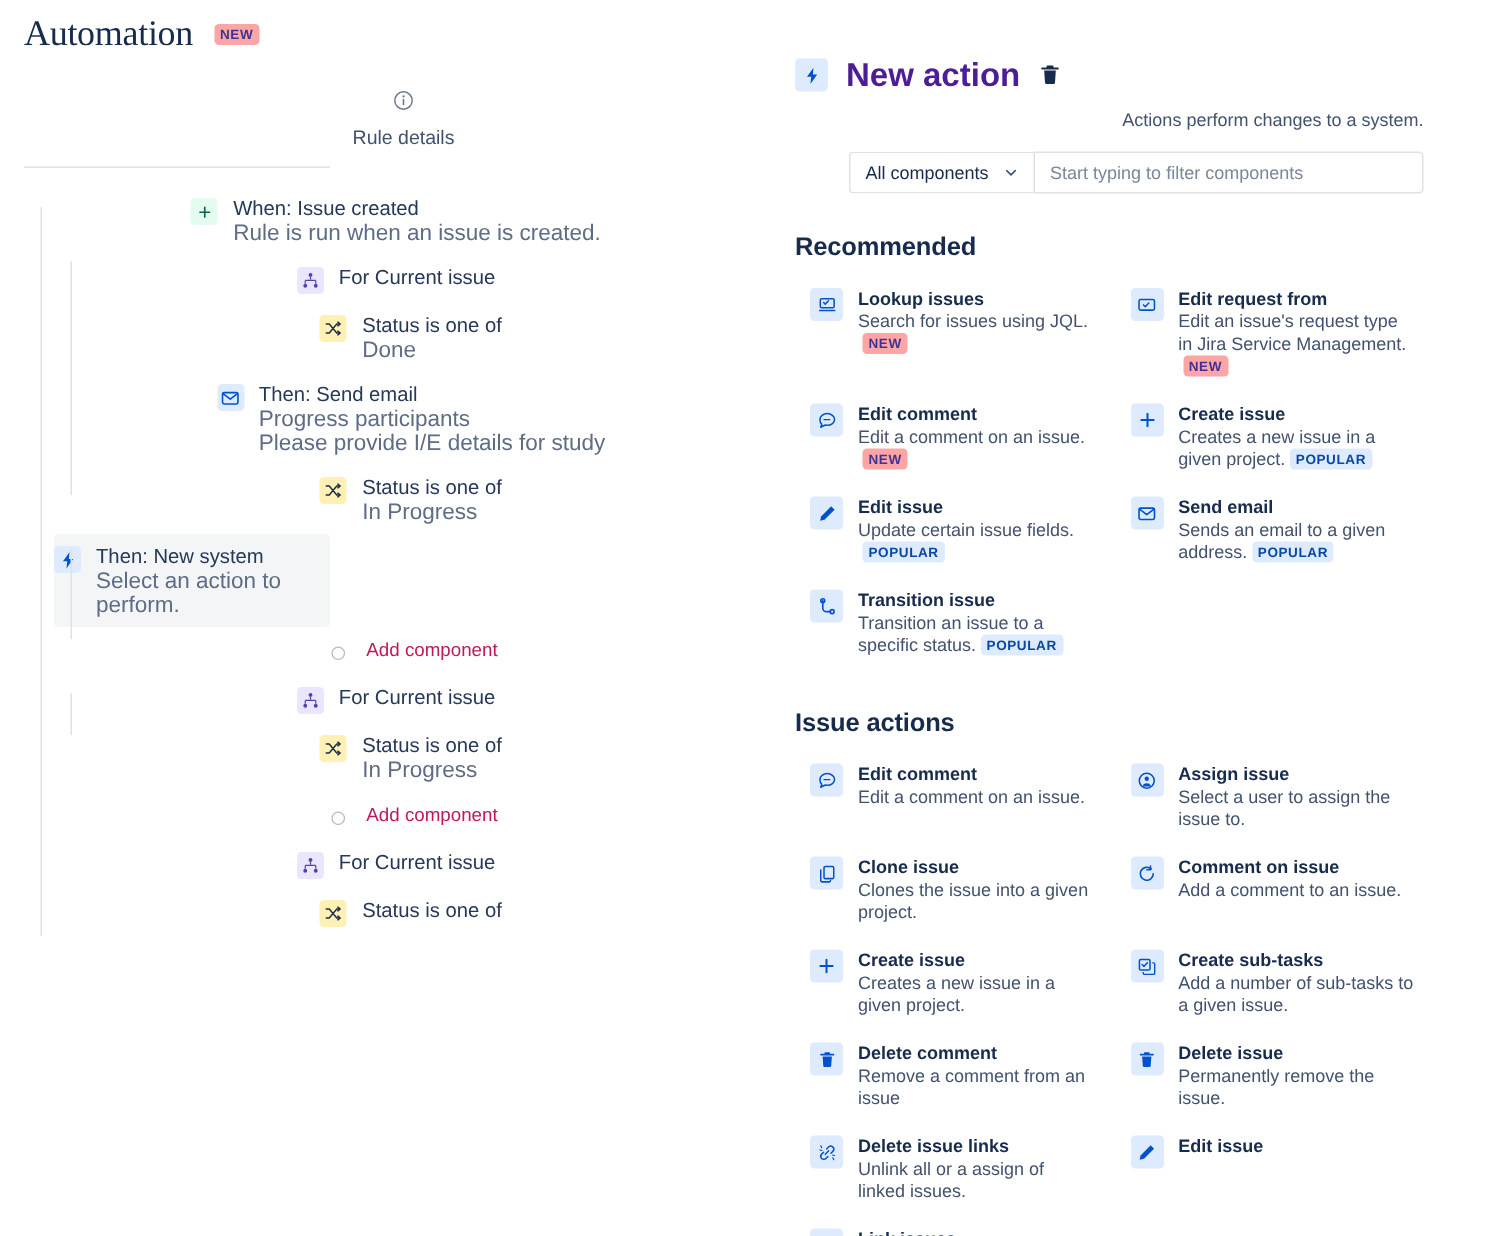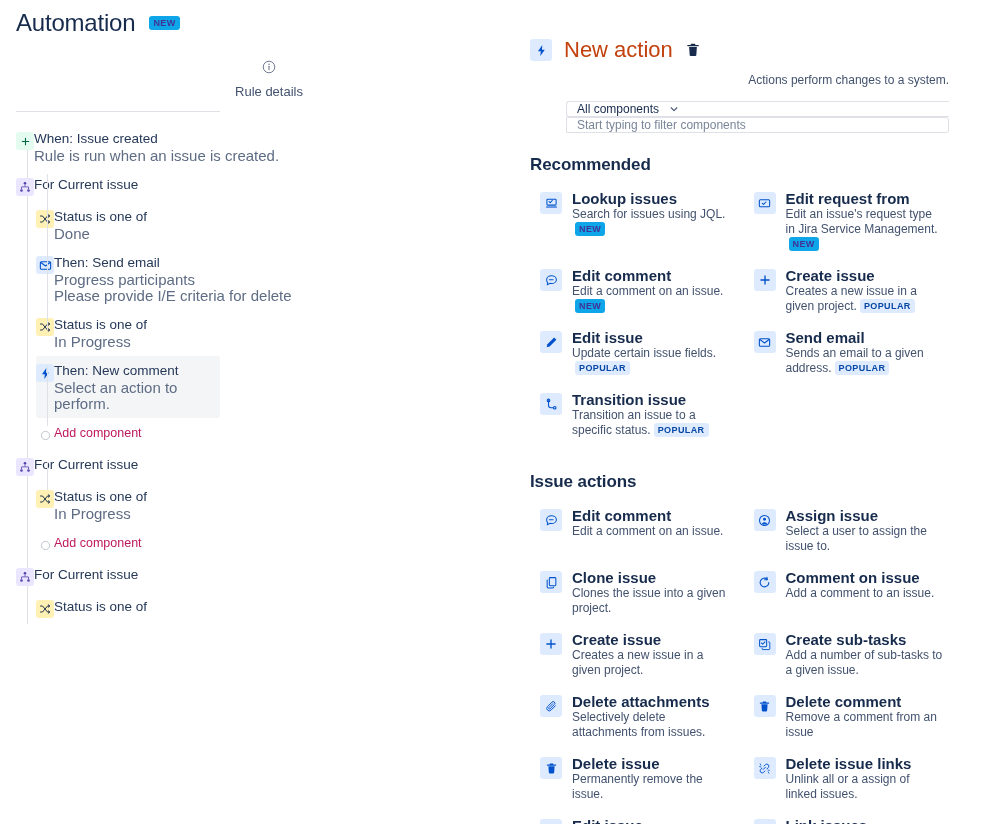--- a/index.html
+++ b/index.html
@@ -26,32 +26,33 @@
     display: flex; align-items: center;
     padding: 8px 0 0 16px;
     gap: 14px;
   }
   .page-title {
     font-size: 24px;
     font-weight: 400;
     color: #172b4d;
     letter-spacing: -0.2px;
     line-height: 30px;
+    font-family: Liberation Serif, serif;
   }
   .badge {
     display: inline-block;
     font-size: 9px;
     font-weight: bold;
     letter-spacing: 0.4px;
     padding: 2px 4px 1px 4px;
     border-radius: 3px;
     vertical-align: middle;
     line-height: 11px;
   }
-  .badge-new { background: #0ea5e9; color: #403294; }
+  .badge-new { background: #fca5a5; color: #403294; }
   .badge-popular { background: #deebff; color: #0747a6; }
 
   .rule-details-row {
     display: flex; align-items: center; gap: 10px;
     padding: 10px 0 12px 18px;
     margin-top: 12px;
     flex-direction: column;
   }
   .rule-details-label { font-size: 13px; color: #42526e; }
   .info-icon { width: 14px; height: 14px; flex: none; }
@@ -63,21 +64,23 @@
   
   .tree { position: relative; padding-top: 12px; }
   .trunk {
     position: absolute;
     left: 27px; top: 26px; bottom: 0;
     width: 1px; background: #dfe1e6;
   }
   .node {
     position: relative;
     display: flex;
+    gap: 10px;
     padding: 6px 8px 6px 0;
+    justify-content: center;
   }
   .node-indent-0 { margin-left: 16px; }
   .node-indent-1 { margin-left: 36px; }
   .branchline {
     position: absolute;
     left: 47px;
     width: 1px;
     background: #dfe1e6;
   }
   .node-icon {
@@ -114,30 +117,30 @@
     overflow: hidden;
   }
   .panel-title-row { display: flex; align-items: center; gap: 12px; }
   .panel-icon {
     width: 22px; height: 22px; border-radius: 3px;
     background: #deebff; color: #0052cc;
     display: flex; align-items: center; justify-content: center;
     flex: none;
   }
   .panel-title {
-    font-size: 22px; font-weight: 400; color: #c2410c;
+    font-size: 22px; font-weight: 700; color: #4c1d95;
     line-height: 28px;
   }
   .trash-btn { color: #172b4d; cursor: pointer; display: flex; align-items: center; }
   .panel-sub {
     font-size: 12px; color: #42526e;
     margin: 9px 0 0 0; padding-left: 0; text-align: right;
   }
   .filter-row {
-    display: flex; margin: 14px 0 0 36px; height: 28px; flex-direction: column;
+    display: flex; margin: 14px 0 0 36px; height: 28px;
   }
   .select-box {
     display: flex; align-items: center; gap: 10px;
     border: 1px solid #dfe1e6;
     border-right: none;
     border-radius: 3px 0 0 3px;
     background: #fff;
     padding: 0 10px;
     font-size: 12px; color: #172b4d;
     height: 28px;
@@ -175,21 +178,21 @@
     cursor: pointer;
     align-items: flex-start;
   }
   .comp-icon {
     width: 22px; height: 22px; border-radius: 3px;
     background: #deebff; color: #0052cc;
     display: flex; align-items: center; justify-content: center;
     flex: none; margin-top: 1px;
   }
   .comp-name {
-    font-size: 15px; font-weight: bold; color: #172b4d;
+    font-size: 12px; font-weight: bold; color: #172b4d;
     line-height: 16px;
   }
   .comp-desc {
     font-size: 12px; color: #42526e; line-height: 15px;
   }
   .comp-desc .badge { margin-left: 3px; position: relative; top: -1px; }
   svg { display: block; }
 </style>
 </head>
 <body>
@@ -258,21 +261,21 @@
         <div class="node node-indent-1">
           <span class="node-icon ic-action">
             <svg width="13" height="13" viewBox="0 0 24 24">
               <rect x="2.5" y="5" width="19" height="14" rx="2" fill="none" stroke="#0052cc" stroke-width="2"></rect>
               <path d="M3.5 6.5 12 13l8.5-6.5" fill="none" stroke="#0052cc" stroke-width="2" stroke-linecap="round" stroke-linejoin="round"></path>
             </svg>
           </span>
           <div class="node-text">
             <div class="node-title">Then: Send email</div>
             <div class="node-sub">Progress participants</div>
-            <div class="node-sub">Please provide I/E criteria for delete</div>
+            <div class="node-sub">Please provide I/E details for study</div>
           </div>
         </div>
         <div class="node node-indent-1">
           <span class="node-icon ic-cond">
             <svg width="12" height="12" viewBox="0 0 24 24" fill="none" stroke="#172b4d" stroke-width="1.9" stroke-linecap="round" stroke-linejoin="round">
               <path d="M3 6h4l10 12h4M3 18h4L17 6h4"></path>
               <path d="M18.5 3.5 21.5 6l-3 2.5M18.5 15.5 21.5 18l-3 2.5"></path>
             </svg>
           </span>
           <div class="node-text">
@@ -280,21 +283,21 @@
             <div class="node-sub">In Progress</div>
           </div>
         </div>
         <div class="node node-indent-1 selected">
           <span class="node-icon ic-action">
             <svg width="13" height="13" viewBox="0 0 24 24">
               <path d="M13.5 2 5.5 13.2h5.2L9.8 22l8.3-11.6h-5.3z" fill="#0052cc"></path>
             </svg>
           </span>
           <div class="node-text">
-            <div class="node-title">Then: New comment</div>
+            <div class="node-title">Then: New system</div>
             <div class="node-sub">Select an action to perform.</div>
           </div>
         </div>
         <div class="node node-indent-1 addcomp">
           <span class="node-icon ic-add">
             <svg width="11" height="11" viewBox="0 0 24 24" fill="none" stroke="#b3bac5" stroke-width="1.8">
               <circle cx="12" cy="12" r="9"></circle>
             </svg>
           </span>
           <div class="node-text">
@@ -559,31 +562,20 @@
               </svg>
             </span>
             <div>
               <div class="comp-name">Create sub-tasks</div>
               <div class="comp-desc"><span>Add a number of sub-tasks to a given issue.</span></div>
             </div>
           </div>
           <div class="comp">
             <span class="comp-icon">
               <svg width="13" height="13" viewBox="0 0 24 24">
-                <path d="M19.2 10.6 11 18.8a4.6 4.6 0 0 1-6.5-6.5l8.4-8.4a3.1 3.1 0 0 1 4.4 4.4l-8.2 8.2a1.6 1.6 0 0 1-2.2-2.2l7.5-7.5" fill="none" stroke="#0052cc" stroke-width="1.8" stroke-linecap="round" stroke-linejoin="round"></path>
-              </svg>
-            </span>
-            <div>
-              <div class="comp-name">Delete attachments</div>
-              <div class="comp-desc"><span>Selectively delete attachments from issues.</span></div>
-            </div>
-          </div>
-          <div class="comp">
-            <span class="comp-icon">
-              <svg width="13" height="13" viewBox="0 0 24 24">
                 <path d="M9.6 2.8h4.8a1 1 0 0 1 1 1v.9h4.3a1 1 0 0 1 0 2H4.3a1 1 0 0 1 0-2h4.3v-.9a1 1 0 0 1 1-1z" fill="#0052cc"></path>
                 <path d="M6.3 7.9h11.4l-.8 11.6a1.6 1.6 0 0 1-1.6 1.5H8.7a1.6 1.6 0 0 1-1.6-1.5z" fill="#0052cc"></path>
               </svg>
             </span>
             <div>
               <div class="comp-name">Delete comment</div>
               <div class="comp-desc"><span>Remove a comment from an issue</span></div>
             </div>
           </div>
           <div class="comp">

